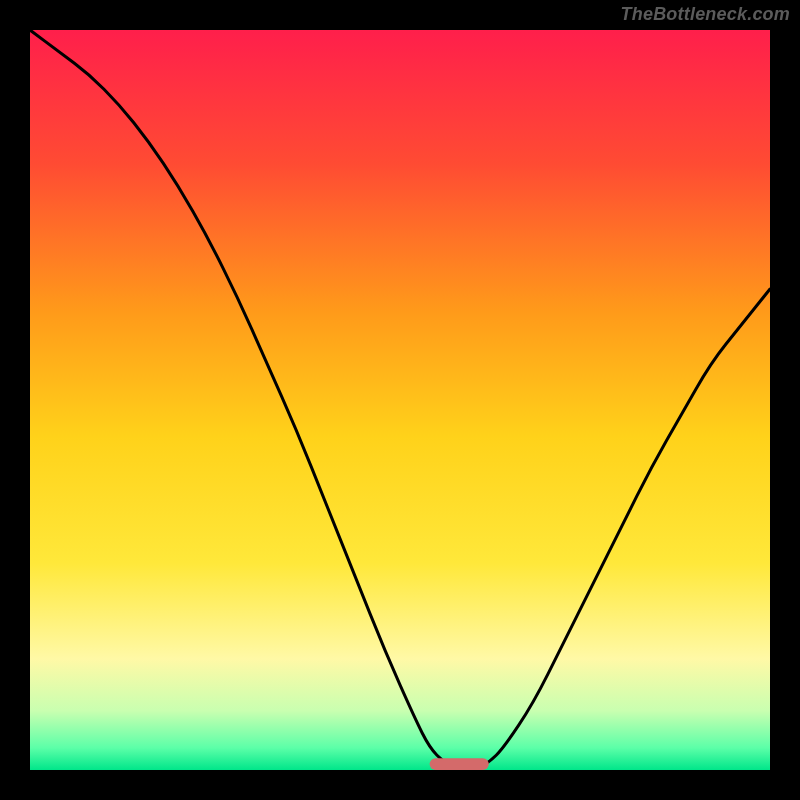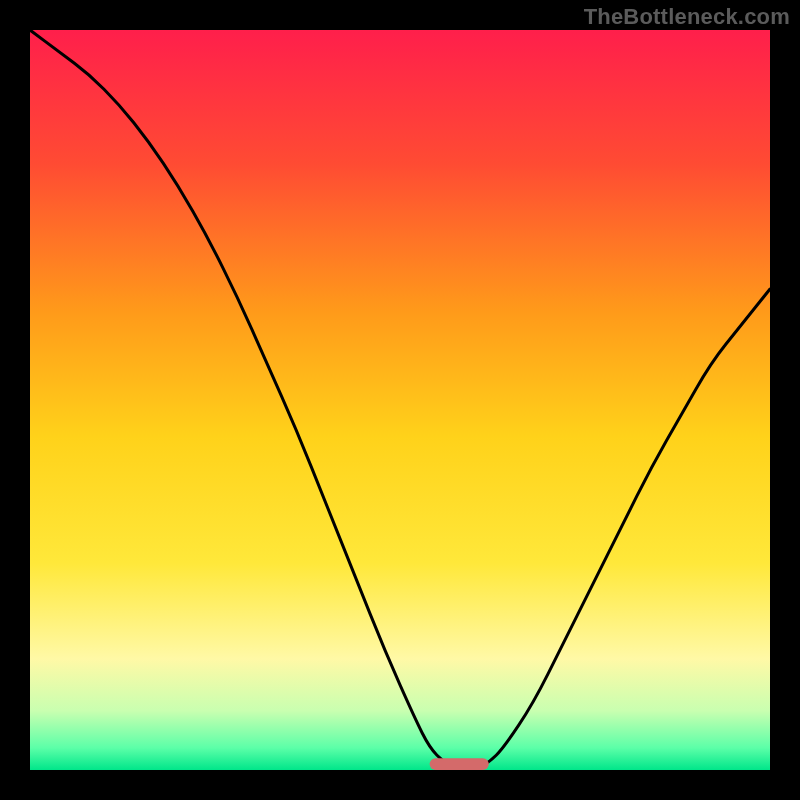--- a/index.html
+++ b/index.html
@@ -15,23 +15,24 @@
     position: relative;
     width: 800px;
     height: 800px;
     background: #000;
   }
   .watermark {
     position: absolute;
     top: 4px;
     right: 10px;
     color: #5b5b5b;
-    font-size: 22px;
+    font-size: 18px;
     font-weight: 600;
     letter-spacing: 0.2px;
+    font-style: italic;
   }
   .plot-wrap {
     position: absolute;
     left: 30px;
     top: 30px;
     width: 740px;
     height: 740px;
   }
   svg {
     display: block;

